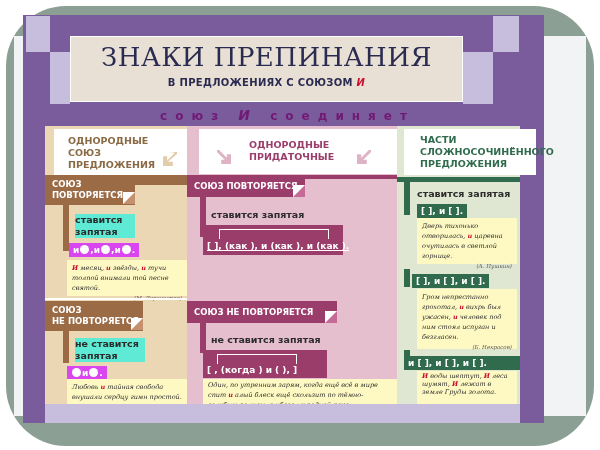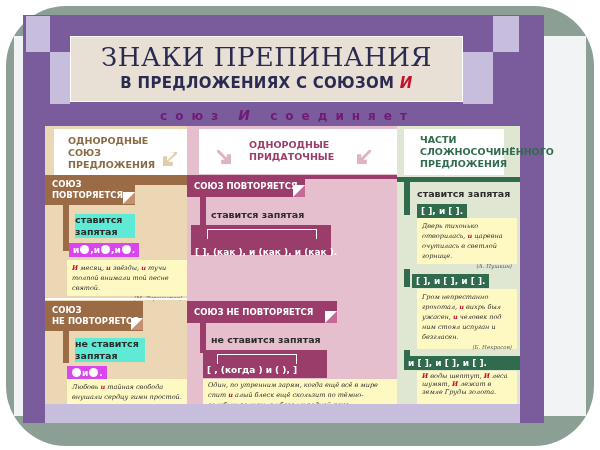--- a/index.html
+++ b/index.html
@@ -21,21 +21,21 @@
   .corner-lilac { position: absolute; background: #c7bedd; }
   .title-panel {
     position: absolute; left: 70px; top: 36px; width: 393px; height: 66px;
     background: #e8e0d4; border: 1px solid #ffffff; text-align: center;
   }
   .title-main {
     font-family: "DejaVu Serif", serif; font-size: 26px; color: #2b2b52;
     letter-spacing: 0.5px; margin-top: 5px; line-height: 30px;
   }
   .title-sub {
-    font-size: 15px; font-weight: bold; color: #2b2b52; line-height: 22px;
+    font-size: 10px; font-weight: bold; color: #2b2b52; line-height: 22px;
     letter-spacing: 0.3px;
   }
   .title-sub .red { color: #c8102e; font-style: italic; }
 
   .subtitle-strip {
     position: absolute; left: 45px; top: 105px; width: 485px; height: 20px;
     color: #701a75; font-size: 12px; font-weight: bold; letter-spacing: 8px;
     text-align: center; line-height: 20px;
   }
   .subtitle-strip .ital { font-style: italic; font-size: 14px; }
@@ -50,21 +50,21 @@
   .col { position: absolute; top: 0; height: 278px; }
   .col1 { left: 0; width: 142px; background: #ecd7b4; }
   .col2 { left: 142px; width: 210px; background: #e5bfcd; }
   .col3 { left: 352px; width: 123px; background: #dfe7d3; }
 
   .head-box {
     position: absolute; background: #ffffff; font-size: 9.5px; font-weight: bold; line-height: 12px;
   }
   .col1 .head-box { left: 9px; top: 3px; width: 133px; height: 46px; color: #8a6a44; padding: 6px 0 0 14px; }
   .col2 .head-box { left: 12px; top: 3px; width: 198px; height: 45px; color: #9b3d6b; padding: 10px 0 0 50px; }
-  .col3 .head-box { left: 7px; top: 3px; width: 100px; height: 46px; color: #2f6b4c; padding: 5px 0 0 16px; }
+  .col3 .head-box { left: 7px; top: 3px; width: 132px; height: 46px; color: #2f6b4c; padding: 5px 0 0 16px; }
 
   .arrow { position: absolute; width: 14px; height: 14px; }
   .arrow::before {
     content: ""; position: absolute; left: 0; top: 0; width: 14px; height: 14px;
     clip-path: polygon(0 0, 30% 0, 30% 45%, 100% 45%, 100% 0, 100% 100%, 0 100%);
   }
 
   .band { position: absolute; color: #ffffff; font-size: 8.5px; font-weight: bold; line-height: 11px; }
   .col1 .band { background: #9b6b46; }
   .col2 .band { background: #9b3d6b; }
@@ -175,21 +175,21 @@
       <div>ПРИДАТОЧНЫЕ</div>
     </div>
     <div class="arrow" style="left:30px;top:24px;background:#dfb3c6;clip-path:polygon(0 0,15% 0,70% 55%,70% 30%,100% 30%,100% 100%,30% 100%,30% 70%,55% 70%,0 15%);"></div>
     <div class="arrow" style="left:170px;top:24px;background:#dfb3c6;clip-path:polygon(85% 0,100% 0,100% 15%,45% 70%,70% 70%,70% 100%,0 100%,0 30%,30% 30%,30% 55%);"></div>
 
     <div class="band" style="left:0;top:49px;width:210px;height:4px;"></div>
     <div class="band" style="left:0;top:49px;width:118px;height:22px;padding:6px 0 0 7px;">СОЮЗ ПОВТОРЯЕТСЯ</div>
     <div class="fold" style="left:106px;top:59px;"></div>
     <div class="vbar" style="left:13px;top:71px;height:40px;"></div>
     <div class="rule-box" style="left:24px;top:83px;">ставится запятая</div>
-    <div class="scheme" style="left:4px;top:99px;height:30px;width:140px;padding-top:20px;">
+    <div class="scheme" style="left:16px;top:99px;height:30px;width:140px;padding-top:14px;text-decoration:underline;">
       <div class="bracket-lines" style="left:16px;top:4px;width:110px;"></div>
       <span>[ ], (как ), и (как ), и (как ).</span>
     </div>
 
     <div class="band" style="left:0;top:175px;width:150px;height:22px;padding:6px 0 0 7px;">СОЮЗ НЕ ПОВТОРЯЕТСЯ</div>
     <div class="fold" style="left:138px;top:185px;"></div>
     <div class="vbar" style="left:13px;top:197px;height:30px;"></div>
     <div class="rule-box" style="left:24px;top:208px;">не ставится запятая</div>
     <div class="scheme" style="left:16px;top:224px;height:28px;width:124px;padding-top:13px;">
       <div class="bracket-lines" style="left:14px;top:4px;width:80px;"></div>

